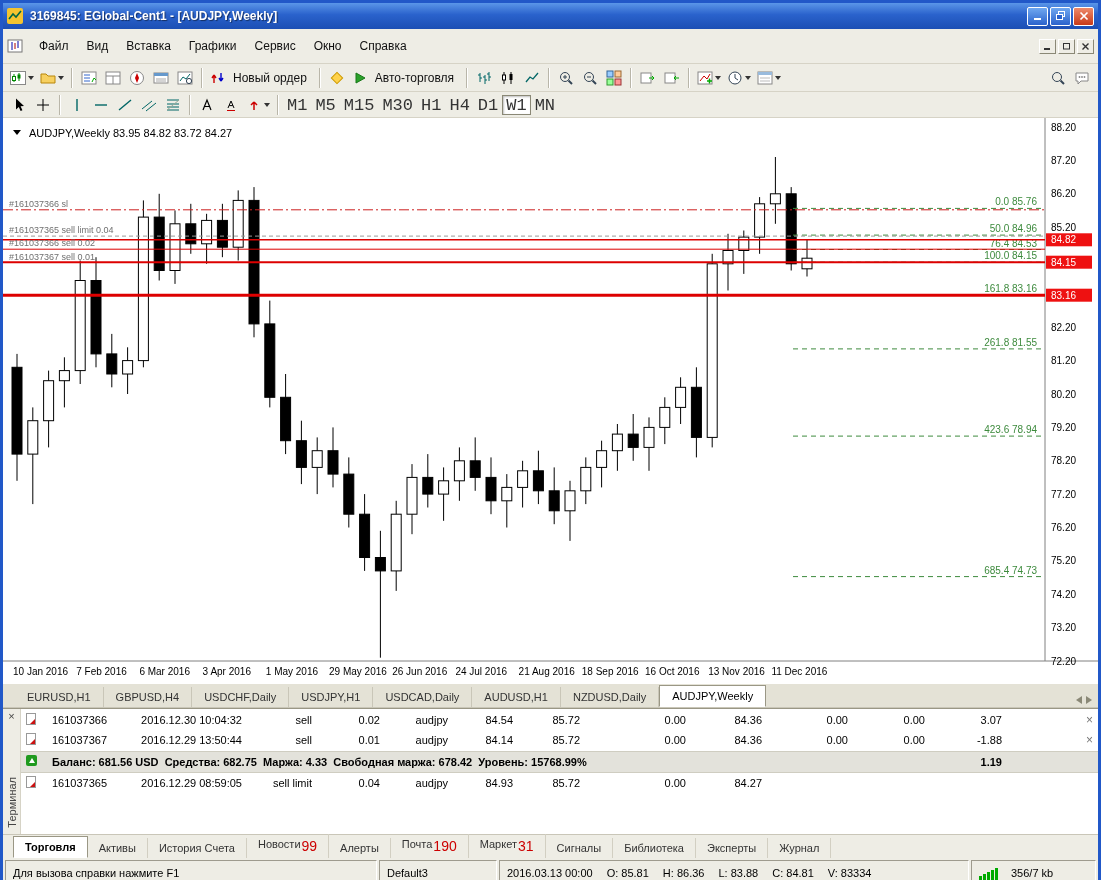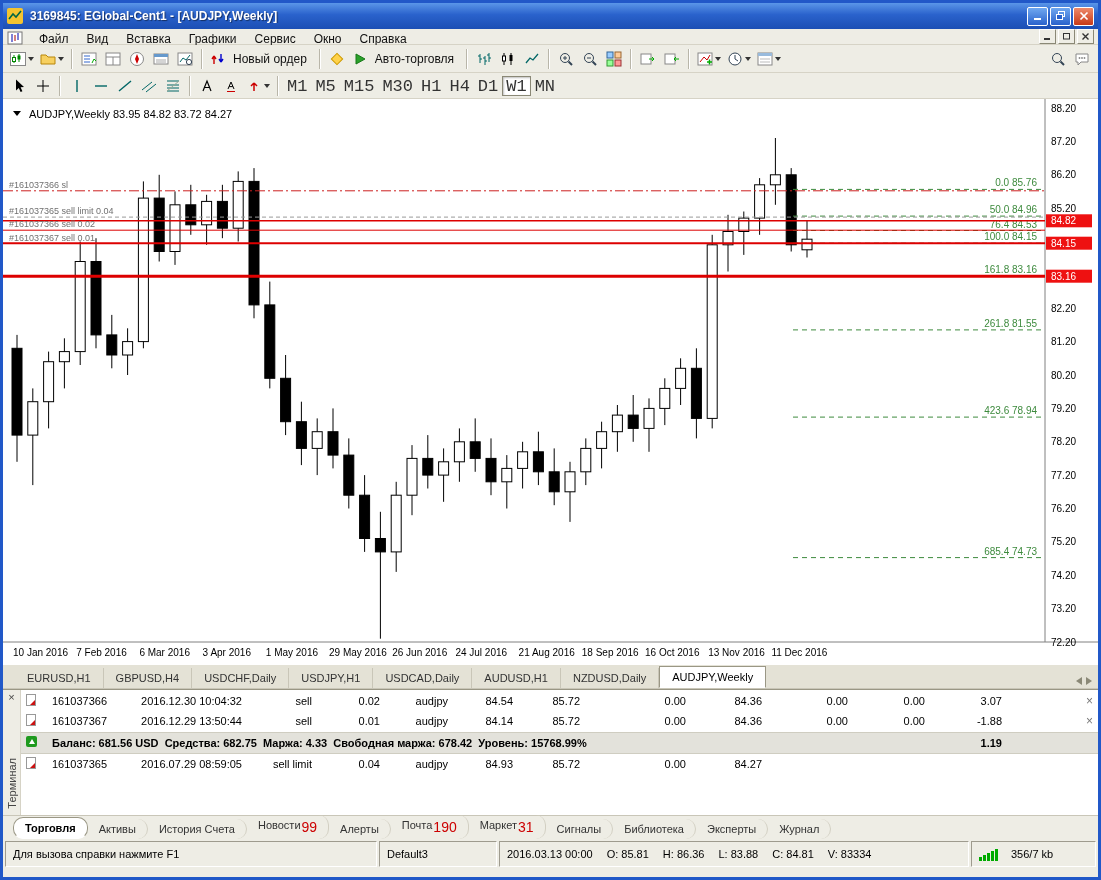--- a/index.html
+++ b/index.html
@@ -8,21 +8,21 @@
 
   
   .titlebar { height:26px; background:linear-gradient(180deg,#5a96e8 0%,#2a62cc 45%,#1c4fb4 100%); display:flex; align-items:center; padding:0 4px; flex:0 0 auto; }
   .app-ic { width:18px; height:18px; margin-right:5px; display:flex; align-items:center; }
   .title-text { color:#fff; font-weight:bold; font-size:12px; text-shadow:1px 1px 1px rgba(0,0,0,.5); flex:1; white-space:nowrap; overflow:hidden; }
   .cap-btns { display:flex; gap:2px; }
   .cap { width:21px; height:19px; border:1px solid #fff; border-radius:2px; background:linear-gradient(180deg,#70a8f0,#2a62cc); display:flex; align-items:center; justify-content:center; cursor:default; }
   .cap.close { background:linear-gradient(180deg,#ee8a6a,#c83a18); }
 
   
-  .menubar { height:16px; background:#eeede5; border-bottom:1px solid #d6d3c6; display:flex; padding:0 4px; flex:0 0 auto; }
+  .menubar { height:35px; background:#eeede5; border-bottom:1px solid #d6d3c6; display:flex; align-items:center; padding:0 4px; flex:0 0 auto; }
   .menu-item { font-size:12px; color:#111; padding:3px 9px; white-space:nowrap; }
   .mdi-btns { margin-left:auto; display:flex; gap:2px; }
   .mdi { width:17px; height:15px; background:#eeede5; border:1px solid; border-color:#fff #8a8876 #8a8876 #fff; display:flex; align-items:center; justify-content:center; }
 
   
   .toolbar { background:#eeede5; border-bottom:1px solid #d6d3c6; display:flex; align-items:center; padding:0 4px; flex:0 0 auto; }
   .toolbar1 { height:28px; }
   .toolbar2 { height:26px; }
   .tb { height:22px; min-width:24px; border:1px solid transparent; background:transparent; display:flex; align-items:center; justify-content:center; gap:2px; padding:0 2px; cursor:default; }
   .tb-label { font-size:12px; color:#111; white-space:nowrap; padding:0 5px; }
@@ -62,21 +62,21 @@
   .xglyph { cursor:default; font-size:12px; color:#777; }
   tr.balance td { background:#e3e2db; font-weight:bold; border-top:1px solid #cfcdc1; border-bottom:1px solid #cfcdc1; }
   .bal-text { white-space:pre; }
   .doc { width:10px; height:12px; background:#fff; border:1px solid #999; position:relative; display:inline-block; }
   .doc::after { content:""; position:absolute; right:0; bottom:0; width:0; height:0; border-left:5px solid transparent; border-bottom:5px solid #cc1111; }
   .bal-ic { width:11px; height:11px; background:#1f9a1f; border-radius:2px; position:relative; display:inline-block; }
   .bal-ic::after { content:""; position:absolute; left:2.5px; top:3px; width:0; height:0; border-left:3px solid transparent; border-right:3px solid transparent; border-bottom:5px solid #fff; }
 
   
   .term-tabs { height:24px; background:#eeede5; border-top:1px solid #c9c6b8; display:flex; align-items:flex-end; padding-left:10px; flex:0 0 auto; }
-  .ttab { font-size:11px; color:#333; padding:4px 11px; border-right:1px solid #d2cfc2; white-space:nowrap; cursor:default;border-radius:10px; }
+  .ttab { font-size:11px; color:#333; padding:4px 11px; border-right:1px solid #d2cfc2; white-space:nowrap; cursor:default; }
   .ttab.active { background:#fff; border:1px solid #9a9785; border-bottom:1px solid #fff; font-weight:bold; color:#000; }
   .tcount { color:#cc0000; font-size:14px; vertical-align:sub; margin-left:1px; }
 
   
   .statusbar { height:30px; background:#eeede5; display:flex; align-items:stretch; padding:2px; gap:2px; flex:0 0 auto; font-size:11px; }
   .panel { border:1px solid; border-color:#9e9b8e #ffffff #ffffff #9e9b8e; display:flex; align-items:center; padding:0 7px; white-space:nowrap; overflow:hidden; color:#000; }
   .p1 { flex:0 0 372px; }
   .p2 { flex:0 0 118px; }
   .p3 { flex:0 0 470px; gap:14px; }
   .p4 { flex:1; gap:10px; }
@@ -659,21 +659,21 @@
         </tr>
         <tr class="balance">
           <td><span class="bal-ic"></span></td>
           <td colspan="11"><span class="bal-text">Баланс: 681.56 USD  Средства: 682.75  Маржа: 4.33  Свободная маржа: 678.42  Уровень: 15768.99%</span></td>
           <td class="num">1.19</td>
           <td></td>
         </tr>
         <tr>
           <td><span class="doc"></span></td>
           <td>161037365</td>
-          <td class="num">2016.07.29 08:59:05</td>
+          <td class="num">2016.12.29 08:59:05</td>
           <td class="num">sell limit</td>
           <td class="num">0.04</td>
           <td class="num">audjpy</td>
           <td class="num">84.93</td>
           <td class="num">85.72</td>
           <td class="num">0.00</td>
           <td class="num">84.27</td>
           <td class="num"></td>
           <td class="num"></td>
           <td class="num"></td>

